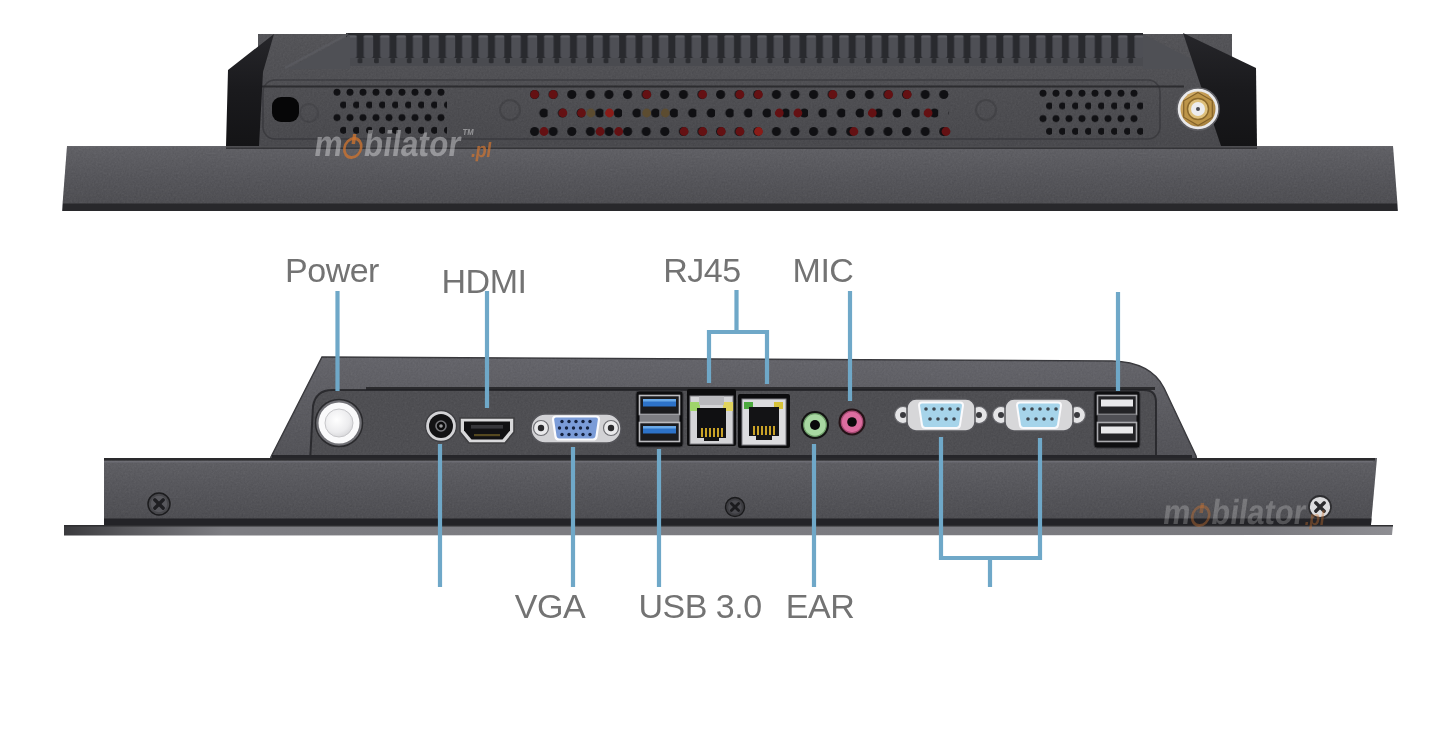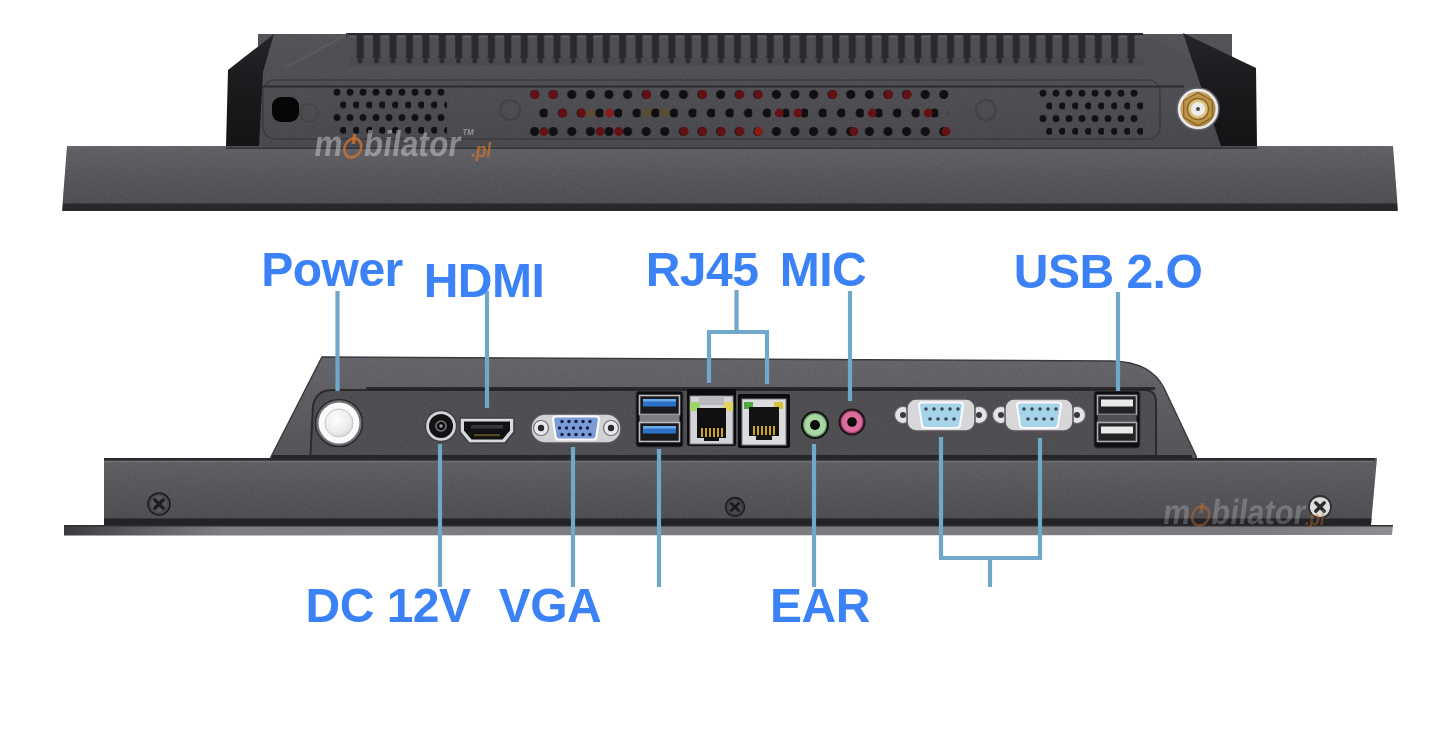--- a/index.html
+++ b/index.html
@@ -1,20 +1,20 @@
 <!DOCTYPE html>
 <html><head>
 <meta charset="utf-8">
 <style>
   html,body{margin:0;padding:0;background:#ffffff;}
   .stage{position:relative;width:1456px;height:736px;background:#ffffff;overflow:hidden;
          font-family:"Liberation Sans","DejaVu Sans",sans-serif;}
   .stage svg{position:absolute;left:0;top:0;}
-  .lbl{position:absolute;transform:translateX(-50%);font-weight:bold;font-size:48px;
-       line-height:38px;letter-spacing:-0.5px;color:#3b82f6;white-space:nowrap;}
+  .lbl{position:absolute;transform:translateX(-50%);font-weight:normal;font-size:34px;
+       line-height:38px;letter-spacing:-0.5px;color:#737373;white-space:nowrap;}
   .wm{position:absolute;font-weight:bold;white-space:nowrap;
       transform:skewX(-8deg) scaleX(0.88);transform-origin:0 50%;letter-spacing:0;}
   .wm .brand{color:rgba(225,225,228,0.44);}
   .wm .tld{color:rgba(205,115,48,0.72);font-size:0.58em;letter-spacing:-0.5px;vertical-align:-0.06em;}
   .wm .tm{color:rgba(225,225,228,0.48);font-size:0.24em;position:relative;top:-2.45em;letter-spacing:0;}
   .wm-o{display:inline-block;position:relative;width:0.44em;height:0.44em;
         border:0.11em solid rgba(205,115,48,0.78);border-radius:50%;
         margin:0 0.035em -0.08em 0.035em;box-sizing:content-box;}
   .wm-o i{position:absolute;left:50%;top:-0.16em;transform:translateX(-50%);
           width:0.115em;height:0.28em;background:rgba(205,115,48,0.78);display:block;}
@@ -392,18 +392,17 @@
   </g>
 </svg>
 
   <div class="wm wm1"><span class="brand">m</span><span class="wm-o"><i></i></span><span class="brand">bilator</span><span class="tm">TM</span><span class="tld">.pl</span></div>
   <div class="wm wm2"><span class="brand">m</span><span class="wm-o"><i></i></span><span class="brand">bilator</span><span class="tld">.pl</span></div>
 
   <div class="lbl" style="left:332px;top:251px">Power</div>
   <div class="lbl" style="left:484px;top:262px">HDMI</div>
   <div class="lbl" style="left:702px;top:251px">RJ45</div>
   <div class="lbl" style="left:823px;top:251px">MIC</div>
-  <div class="lbl" style="left:1108px;top:253px">USB 2.O</div>
-  <div class="lbl" style="left:388px;top:587px">DC 12V</div>
   <div class="lbl" style="left:550px;top:587px">VGA</div>
+  <div class="lbl" style="left:700px;top:587px">USB 3.0</div>
   <div class="lbl" style="left:820px;top:587px">EAR</div>
 
 </div>
 
 </body></html>

